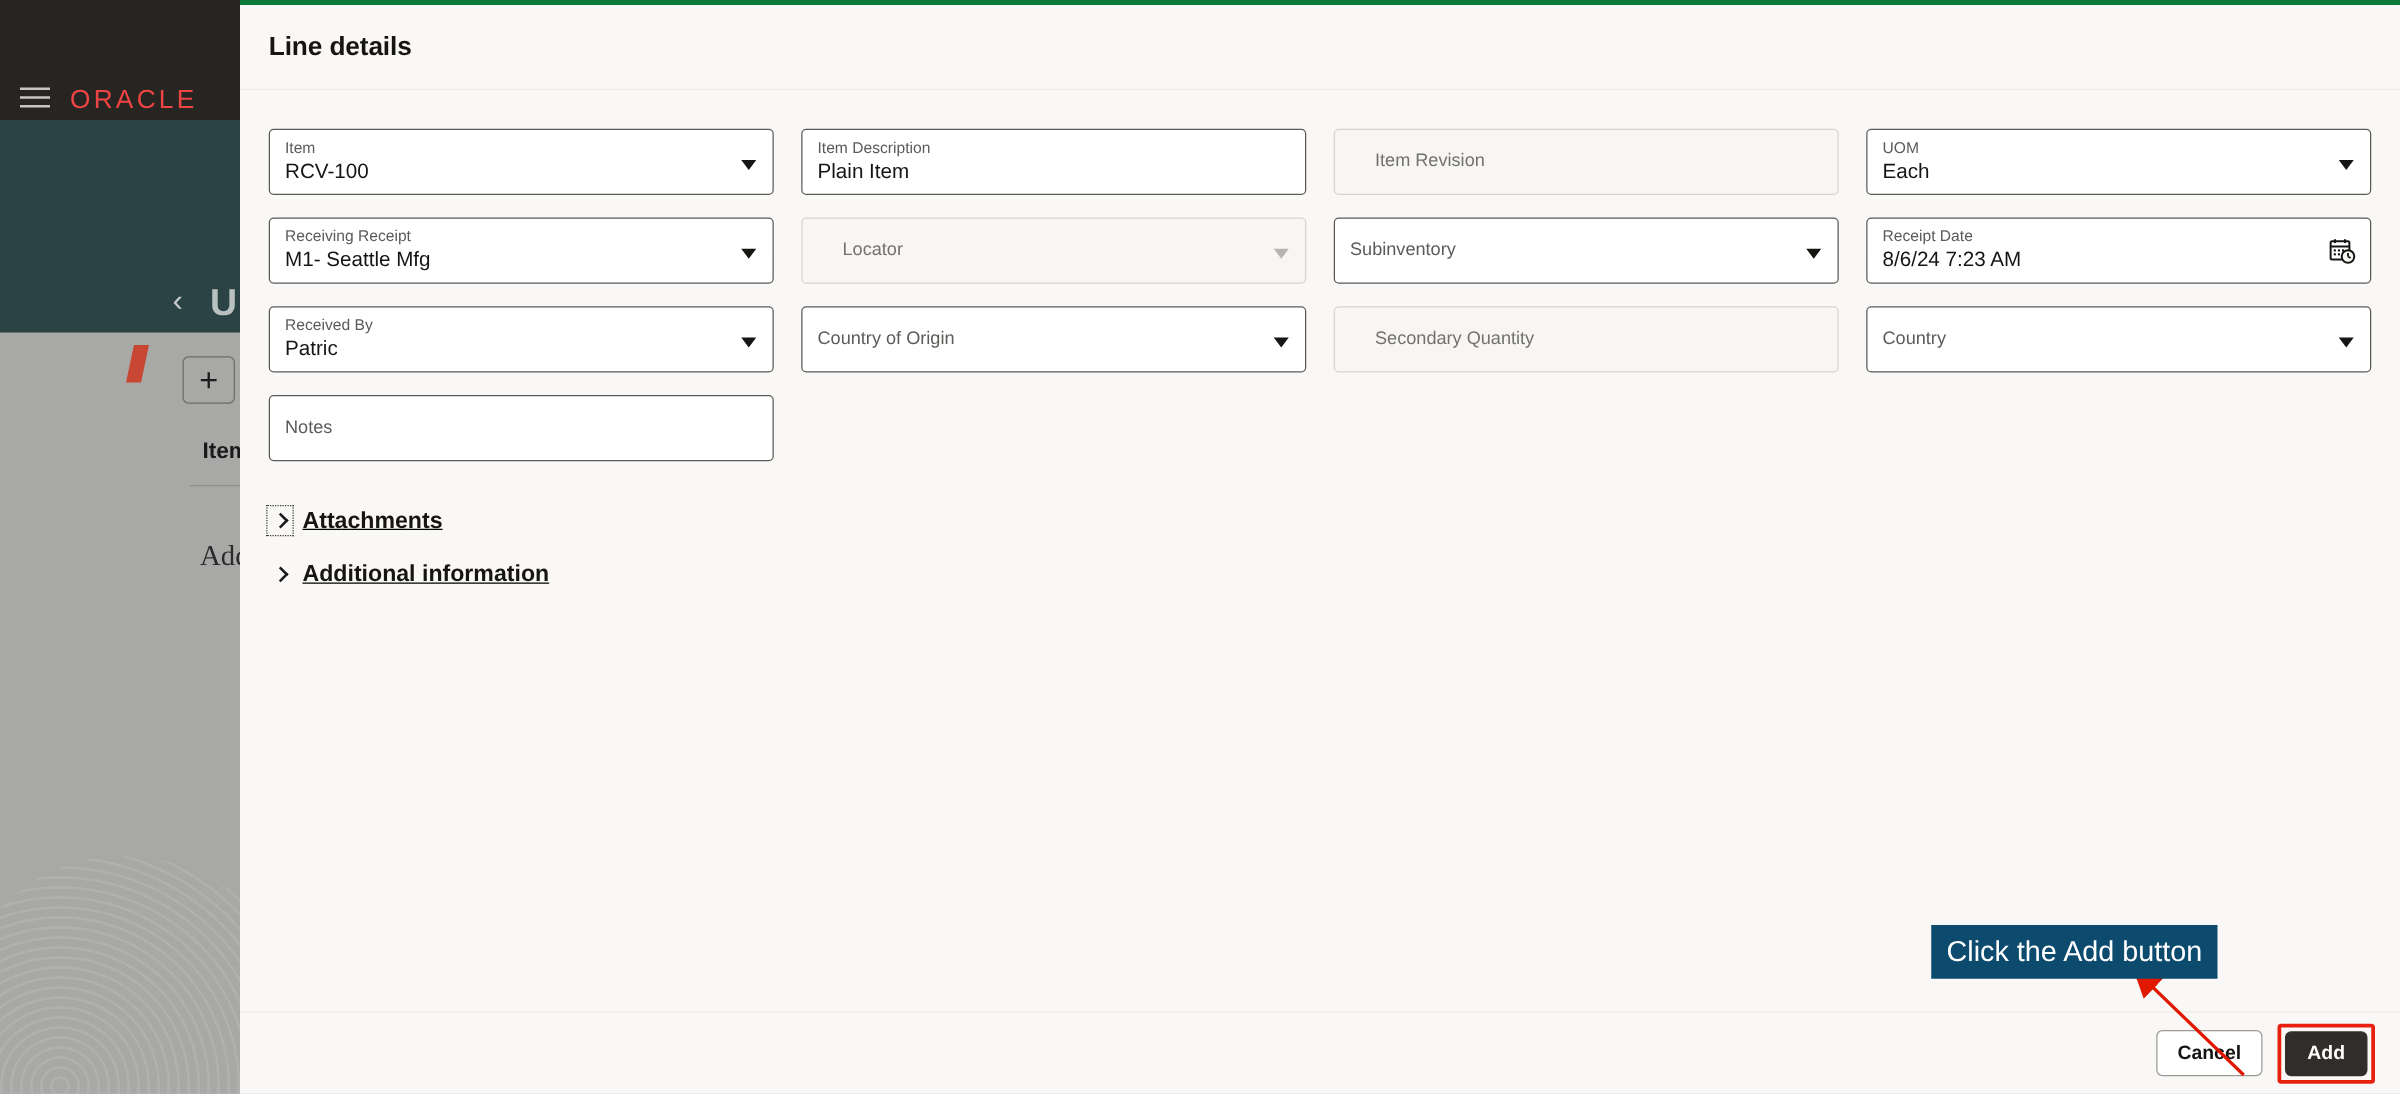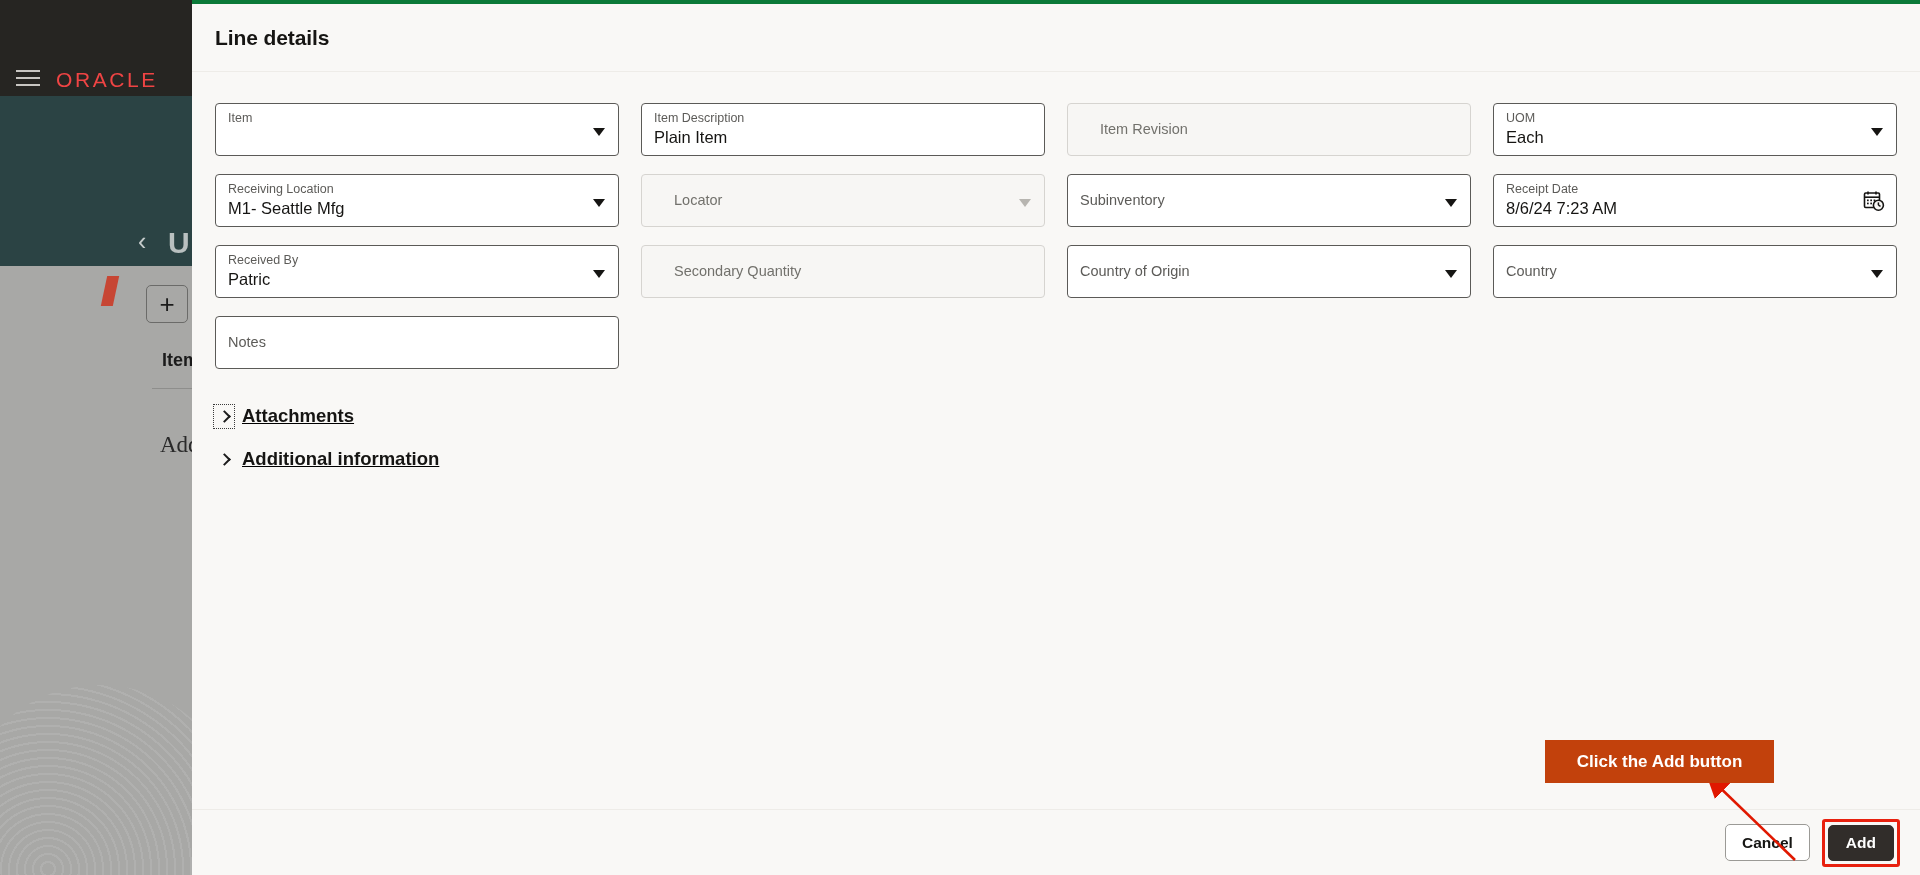--- a/index.html
+++ b/index.html
@@ -217,23 +217,23 @@
   .btn-add {
     height: 36px; min-width: 60px; padding: 0 17px;
     background: #312d2a; color: #ffffff; border: 1px solid #312d2a;
   }
 
   
   .callout {
     position: absolute;
     left: 1545px; top: 740px;
     width: 229px; height: 43px;
-    background: #c2410c;
+    background: #0c4a6e;
     display: flex; align-items: center; justify-content: center;
-    color: #ffffff; font-size: 17px; font-weight: 700;
+    color: #ffffff; font-size: 23px; font-weight: 400;
   }
   .arrow-svg { position: absolute; left: 1500px; top: 750px; pointer-events: none; }
 </style>
 </head>
 <body>
 
 <div id="app-bg">
 
   <div class="bg-lower">
     <div class="bg-swirl"></div>
@@ -263,36 +263,37 @@
 <div id="panel">
 
   <div class="panel-header">
     <div class="panel-title">Line details</div>
   </div>
 
   <div class="panel-body">
     <div class="form-grid" id="form-grid">
         <div class="field">
           <span class="field-label">Item</span>
+          <span class="field-value">RCV-100</span>
           <span class="caret"></span>
         </div>
         <div class="field">
           <span class="field-label">Item Description</span>
           <span class="field-value">Plain Item</span>
         </div>
         <div class="field disabled empty">
           <span class="field-label">Item Revision</span>
         </div>
         <div class="field">
           <span class="field-label">UOM</span>
           <span class="field-value">Each</span>
           <span class="caret"></span>
         </div>
         <div class="field">
-          <span class="field-label">Receiving Location</span>
+          <span class="field-label">Receiving Receipt</span>
           <span class="field-value">M1- Seattle Mfg</span>
           <span class="caret"></span>
         </div>
         <div class="field disabled empty">
           <span class="field-label">Locator</span>
           <span class="caret muted"></span>
         </div>
         <div class="field empty">
           <span class="field-label">Subinventory</span>
           <span class="caret"></span>
@@ -315,26 +316,26 @@
               <circle cx="15.4" cy="15.2" r="5" fill="#f9f8f6" stroke="#161513" stroke-width="1.6"></circle>
               <line x1="15.4" y1="12.4" x2="15.4" y2="15.2" stroke="#161513" stroke-width="1.5"></line>
               <line x1="15.4" y1="15.2" x2="17.5" y2="16.4" stroke="#161513" stroke-width="1.5"></line>
             </svg></span>
         </div>
         <div class="field">
           <span class="field-label">Received By</span>
           <span class="field-value">Patric</span>
           <span class="caret"></span>
         </div>
+        <div class="field empty">
+          <span class="field-label">Country of Origin</span>
+          <span class="caret"></span>
+        </div>
         <div class="field disabled empty">
           <span class="field-label">Secondary Quantity</span>
-        </div>
-        <div class="field empty">
-          <span class="field-label">Country of Origin</span>
-          <span class="caret"></span>
         </div>
         <div class="field empty">
           <span class="field-label">Country</span>
           <span class="caret"></span>
         </div>
         <div class="field empty">
           <span class="field-label">Notes</span>
         </div>
       </div>
 

